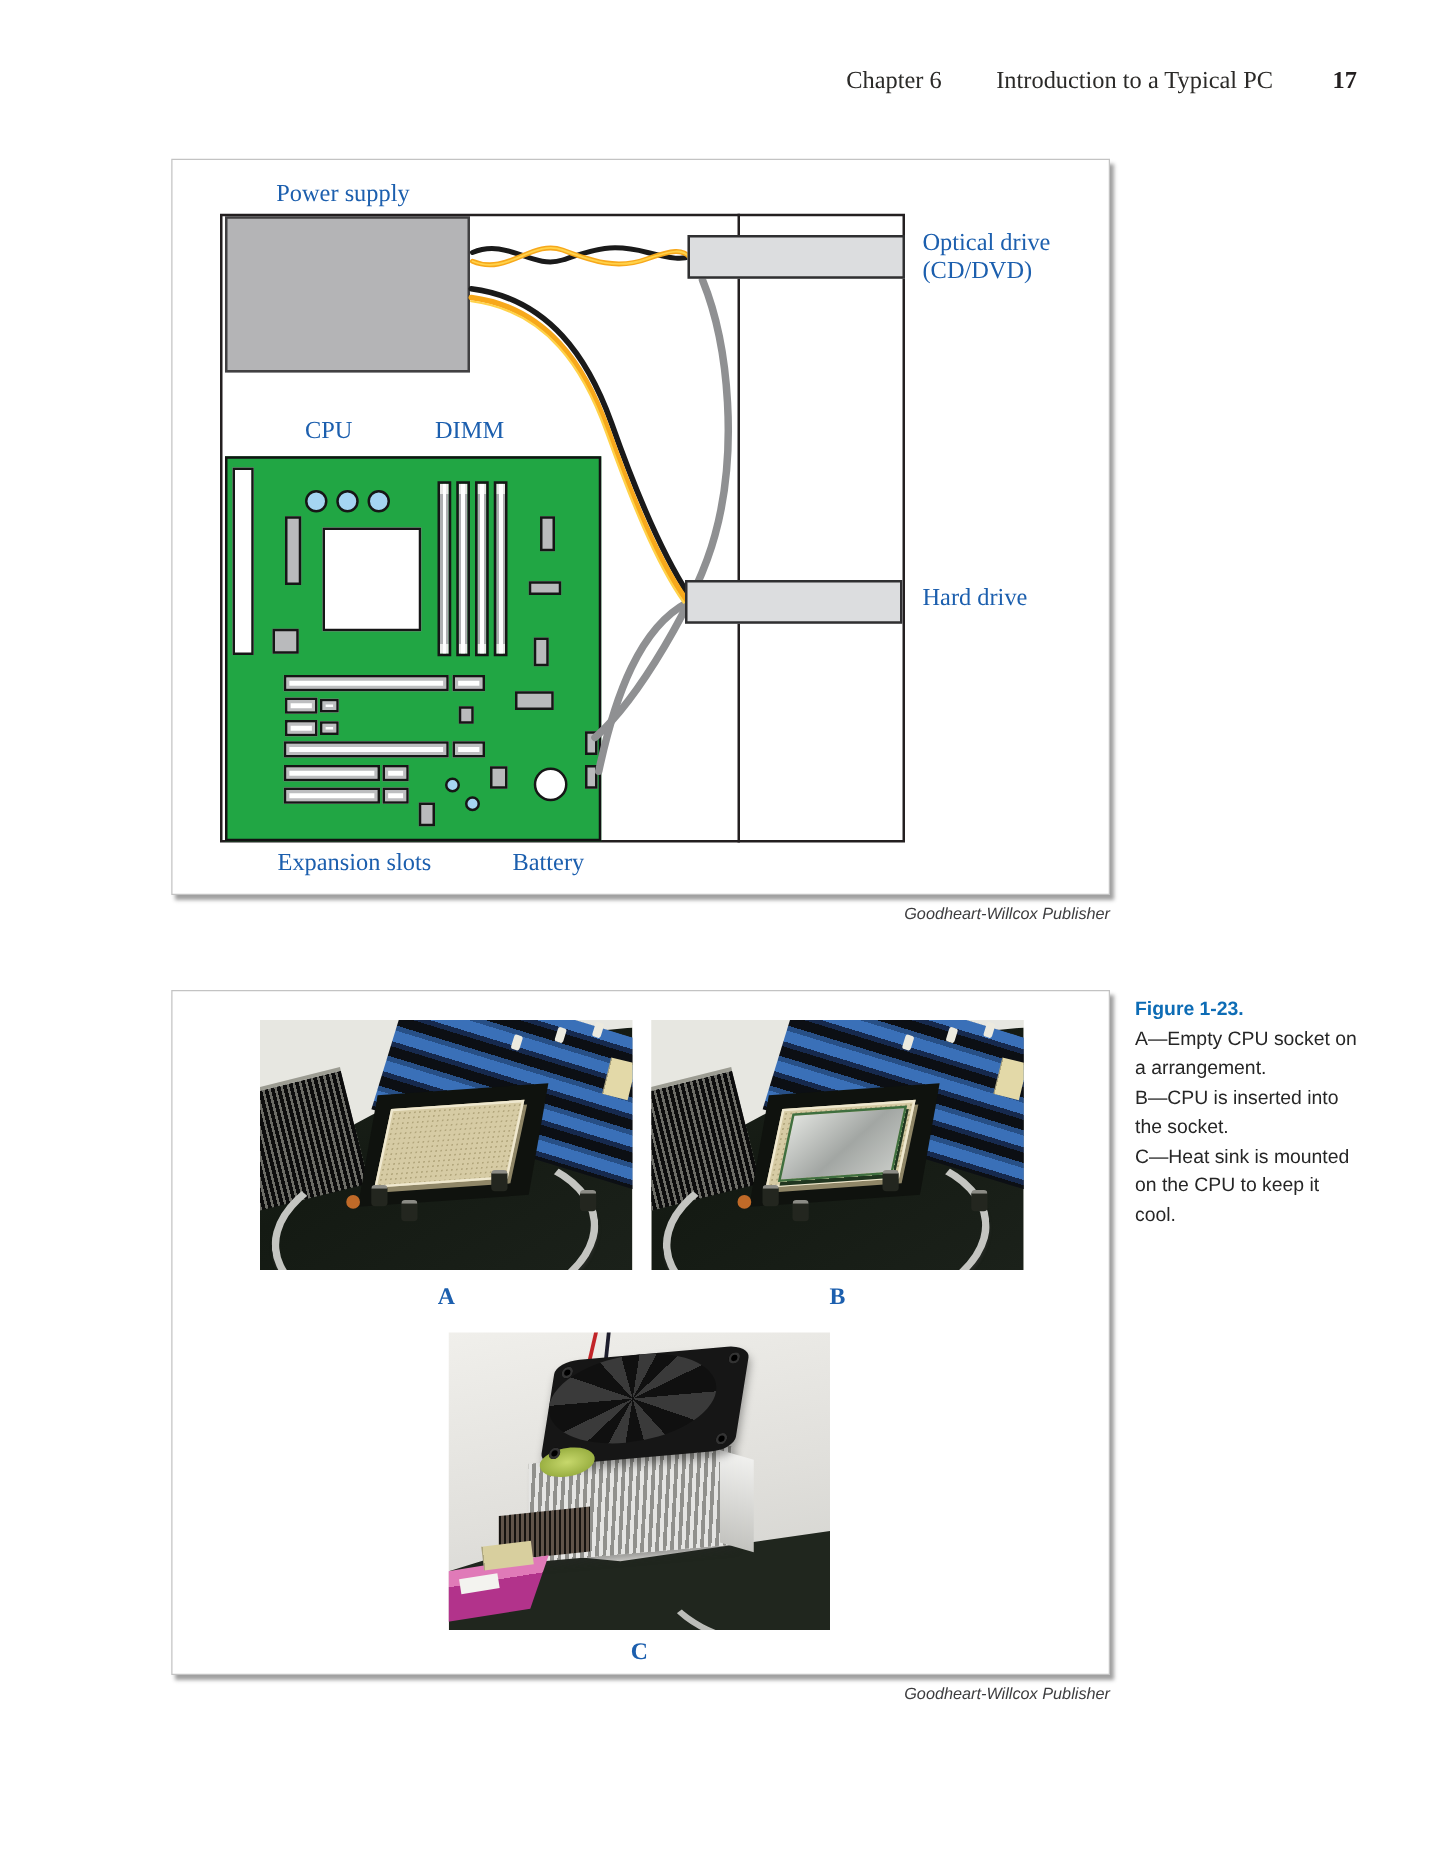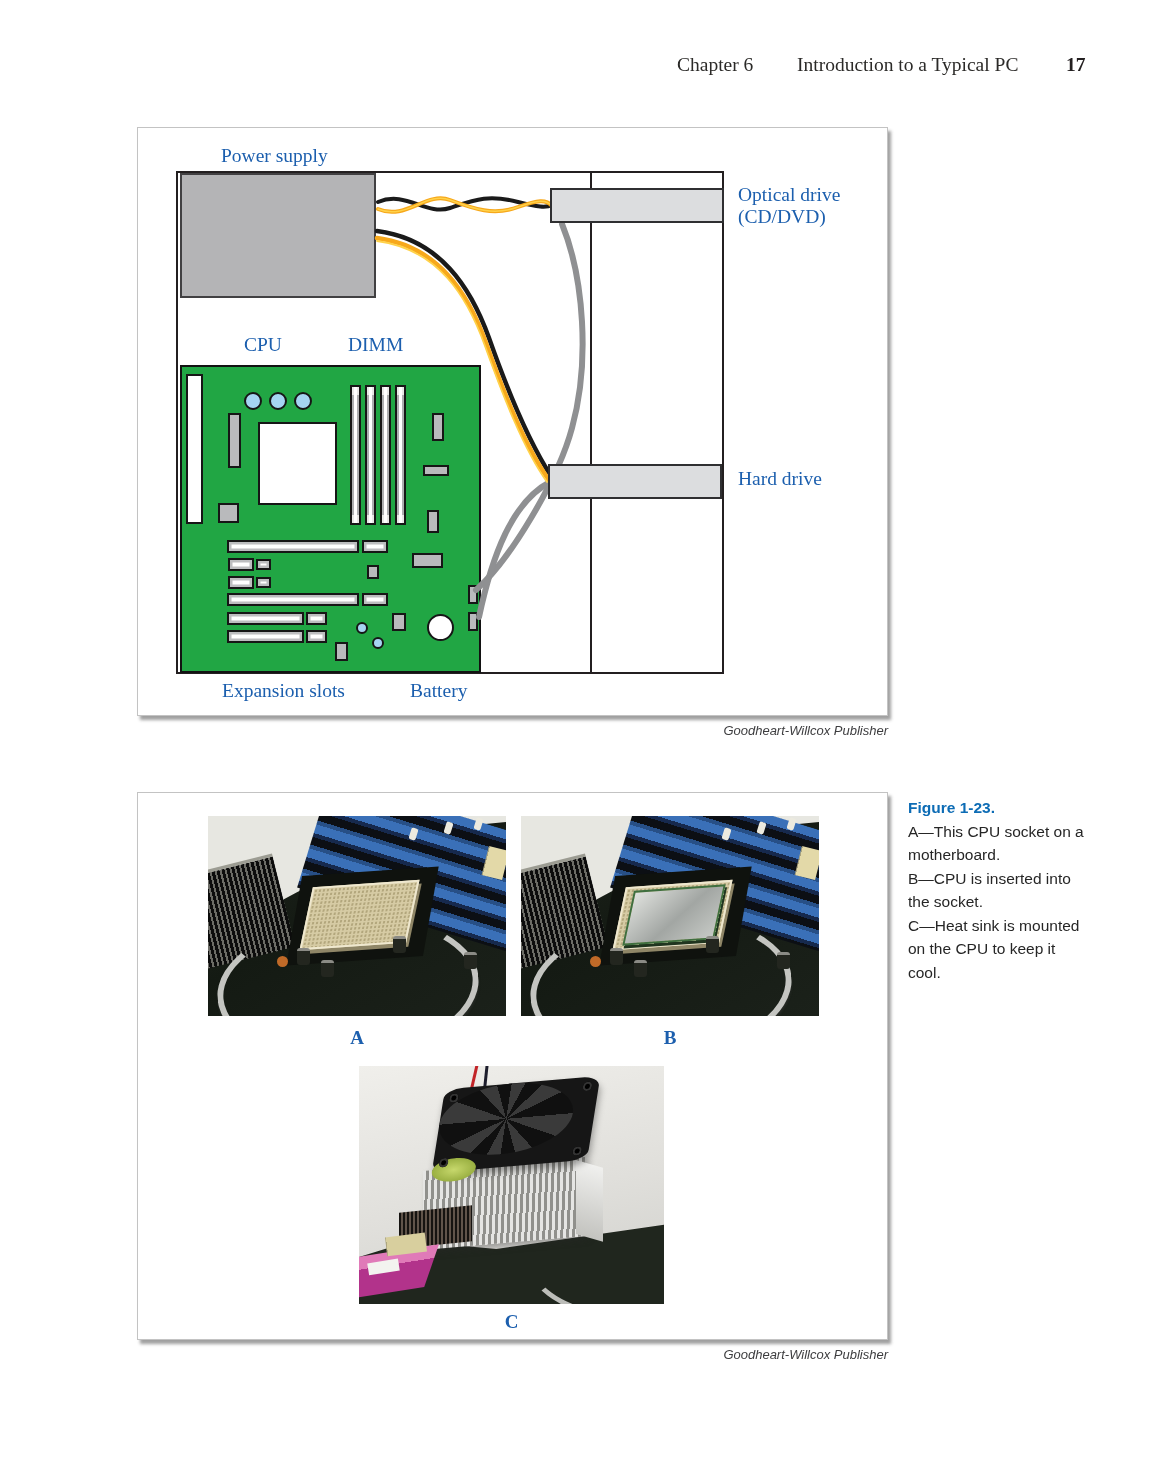--- a/index.html
+++ b/index.html
@@ -248,19 +248,19 @@
       <div class="pc-lptlabel"></div>
       <div class="pc-beige"></div>
       <div class="pc-pipe"></div>
     </div>
 
     <div class="plabel" style="left:221px; top:518px; width:305px;">C</div>
   </div>
 
   <div class="capcol" id="capcol23">
     <div class="figlabel">Figure 1-23.</div>
-    <div>A—This CPU socket on a motherboard.</div>
+    <div>A—Empty CPU socket on a arrangement.</div>
     <div>B—CPU is inserted into the socket.</div>
     <div>C—Heat sink is mounted on the CPU to keep it cool.</div>
   </div>
   <div class="attribution" id="attr23">Goodheart-Willcox Publisher</div>
 
 </div>
 
 </body></html>

